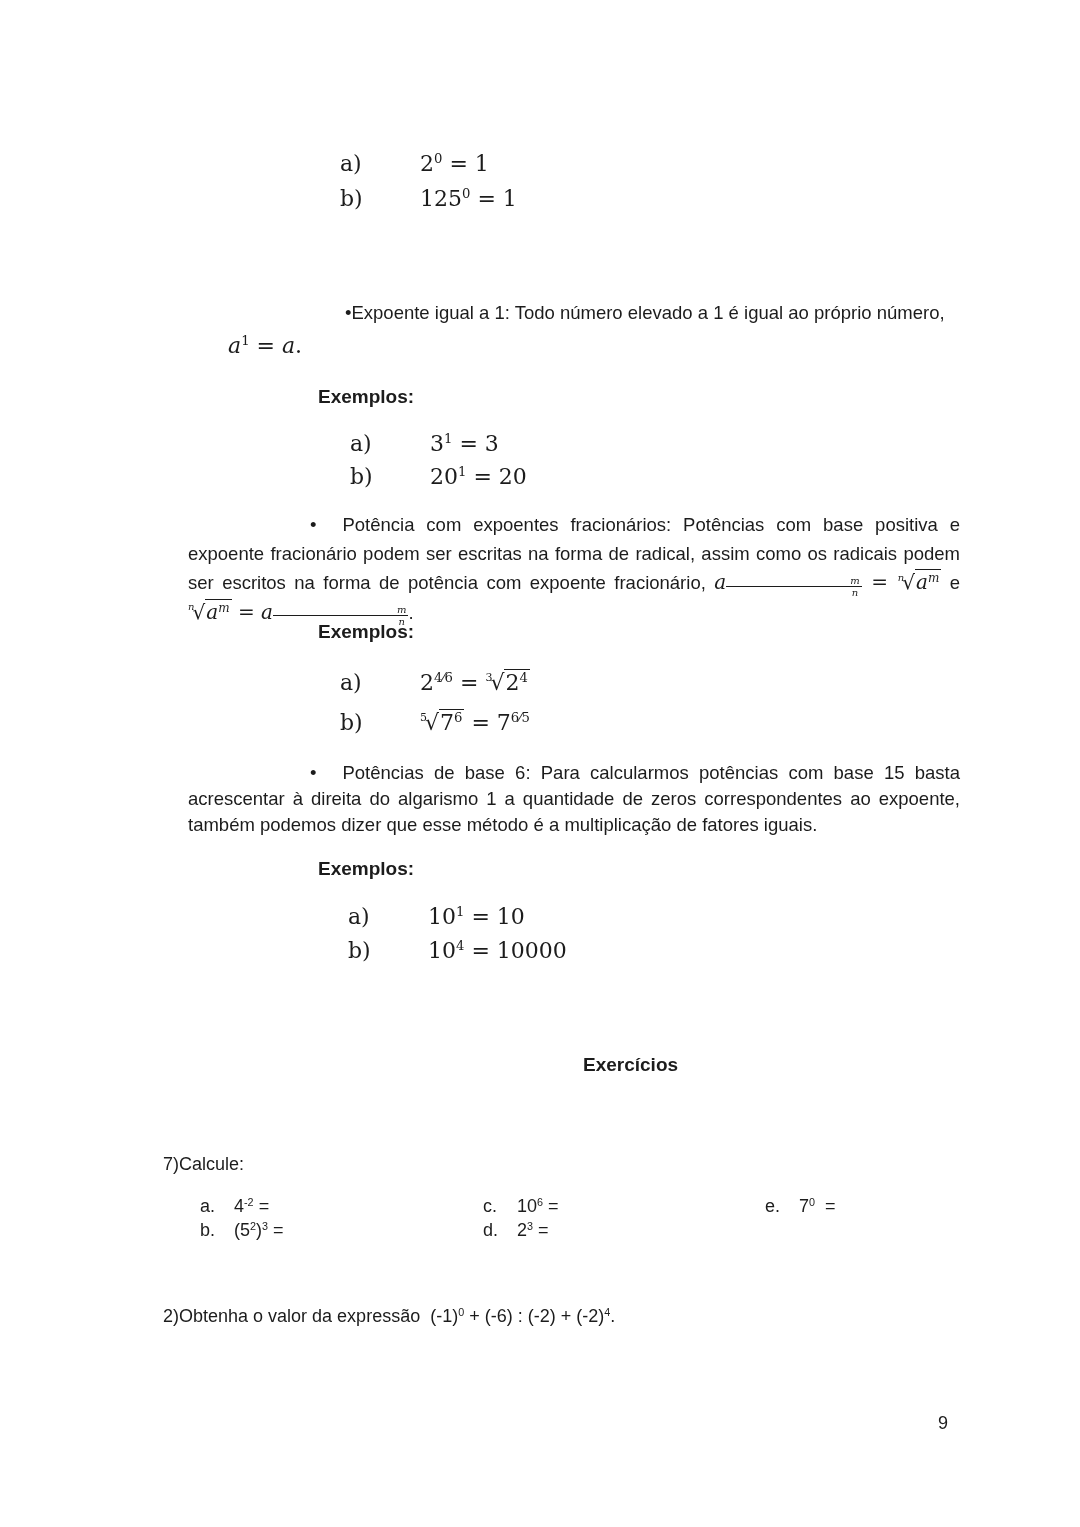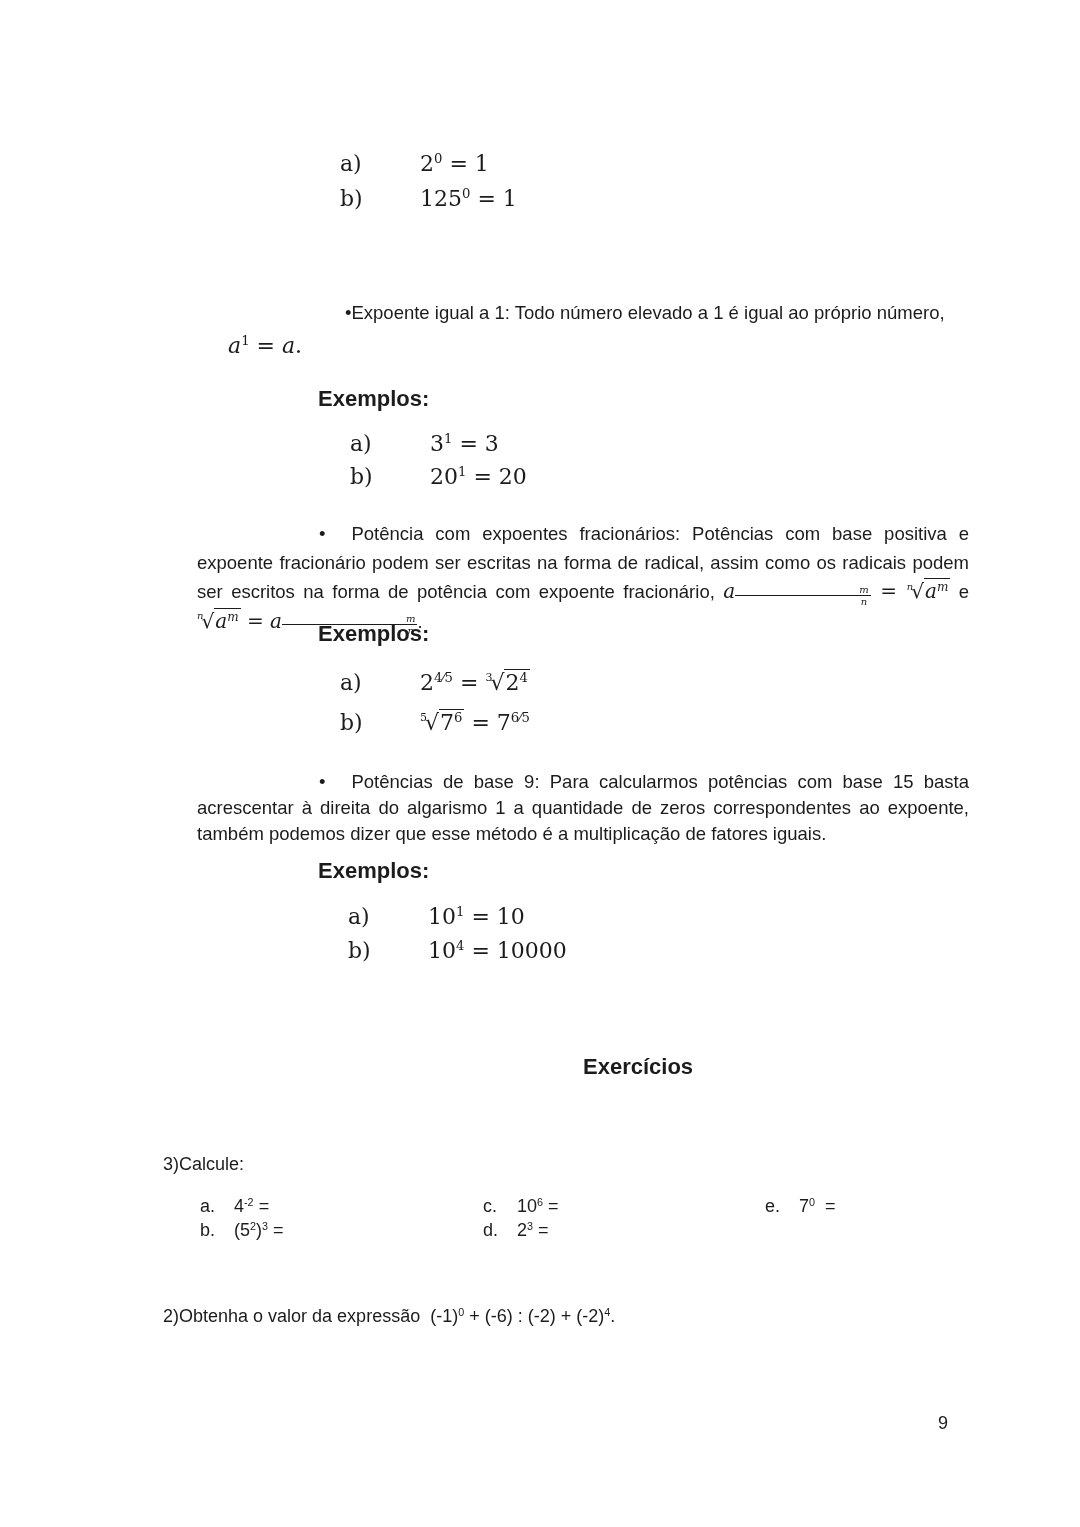--- a/index.html
+++ b/index.html
@@ -27,33 +27,33 @@
   sup { font-size: 0.6em; vertical-align: 0.6em; line-height: 0; }
   .ri { font-size: 0.5em; vertical-align: 0.85em; line-height: 0; margin-right: -2px; }
   .rs { }
   .rad { border-top: 1.4px solid currentColor; padding: 0 2px 0 1px; }
   .sfr { display: inline-flex; flex-direction: column; align-items: center;
          font-size: 0.5em; line-height: 1.1; vertical-align: 0.55em; font-style: italic; }
   .sfr .fn { border-bottom: 1px solid currentColor; padding: 0 2px; }
   .sfr .fd { padding: 0 2px; }
 
   
-  .para { font-size: 18.5px; text-align: justify; margin: 9px; }
+  .para { font-size: 18.5px; text-align: justify; margin: 0; }
   .lhp29 { line-height: 29px; }
   .lhp26 { line-height: 26px; }
   .indent { text-indent: 122px; }
   .bullet { margin-right: 26px; }
   .b { font-weight: normal; }
   .imath { font-family: "DejaVu Serif", serif; font-size: 20px; }
 
   .p1-line1 { font-size: 18.5px; line-height: 26px; text-indent: 157px; white-space: nowrap; }
   .p1-formula { font-family: "DejaVu Serif", serif; font-size: 22px; padding-left: 40px; margin-top: 7px; }
   .p1-formula i, .imath i { font-family: "DejaVu Serif", serif; }
 
-  .heading { font-size: 22px; font-weight: bold; }
+  .heading { font-size: 19px; font-weight: bold; }
 
   
   .q { font-size: 18px; }
   .ql-row { line-height: 24px; white-space: nowrap; }
   .ql-label { display: inline-block; width: 34px; }
   .pagenum { font-size: 18px; }
 </style>
 </head>
 <body>
 
@@ -98,48 +98,48 @@
           <span class="fn">m</span>
           <span class="fd">n</span>
         </span></span><span>.</span>
   </p>
 
   <div class="abs heading" style="top:621px; left:318px;">Exemplos:</div>
 
   <div class="abs ex-group lh40" style="top:663px; left:340px;">
     <div class="ex-row">
       <span class="ex-label">a)</span>
-      <span class="ex-math">2<sup>4⁄5</sup> = <span class="root"><sup class="ri">3</sup><span class="rs">√</span><span class="rad">2<sup>4</sup></span></span></span>
+      <span class="ex-math">2<sup>4⁄6</sup> = <span class="root"><sup class="ri">3</sup><span class="rs">√</span><span class="rad">2<sup>4</sup></span></span></span>
     </div>
     <div class="ex-row">
       <span class="ex-label">b)</span>
       <span class="ex-math"><span class="root"><sup class="ri">5</sup><span class="rs">√</span><span class="rad">7<sup>6</sup></span></span> = 7<sup>6⁄5</sup></span>
     </div>
   </div>
 
   <p class="abs para lhp26 indent" style="top:760px; left:188px; width:772px;">
-    <span class="bullet">•</span><span class="b">Potências de base 9</span><span>: Para calcularmos potências com base 15 basta acrescentar à direita do algarismo 1 a quantidade de zeros correspondentes ao expoente, também podemos dizer que esse método é a multiplicação de fatores iguais.</span>
+    <span class="bullet">•</span><span class="b">Potências de base 6</span><span>: Para calcularmos potências com base 15 basta acrescentar à direita do algarismo 1 a quantidade de zeros correspondentes ao expoente, também podemos dizer que esse método é a multiplicação de fatores iguais.</span>
   </p>
 
   <div class="abs heading" style="top:858px; left:318px;">Exemplos:</div>
 
   <div class="abs ex-group lh34" style="top:900px; left:348px;">
     <div class="ex-row">
       <span class="ex-label">a)</span>
       <span class="ex-math">10<sup>1</sup> = 10</span>
     </div>
     <div class="ex-row">
       <span class="ex-label">b)</span>
       <span class="ex-math">10<sup>4</sup> = 10000</span>
     </div>
   </div>
 
   <div class="abs heading" style="top:1054px; left:583px;">Exercícios</div>
 
-  <div class="abs q" style="top:1154px; left:163px;">3)Calcule:</div>
+  <div class="abs q" style="top:1154px; left:163px;">7)Calcule:</div>
 
   <div class="abs q" style="top:1194px; left:200px;">
     <div class="ql-row">
       <span class="ql-label">a.</span><span>4<sup>-2</sup> =</span>
     </div>
     <div class="ql-row">
       <span class="ql-label">b.</span><span>(5<sup>2</sup>)<sup>3</sup> =</span>
     </div>
   </div>
 

